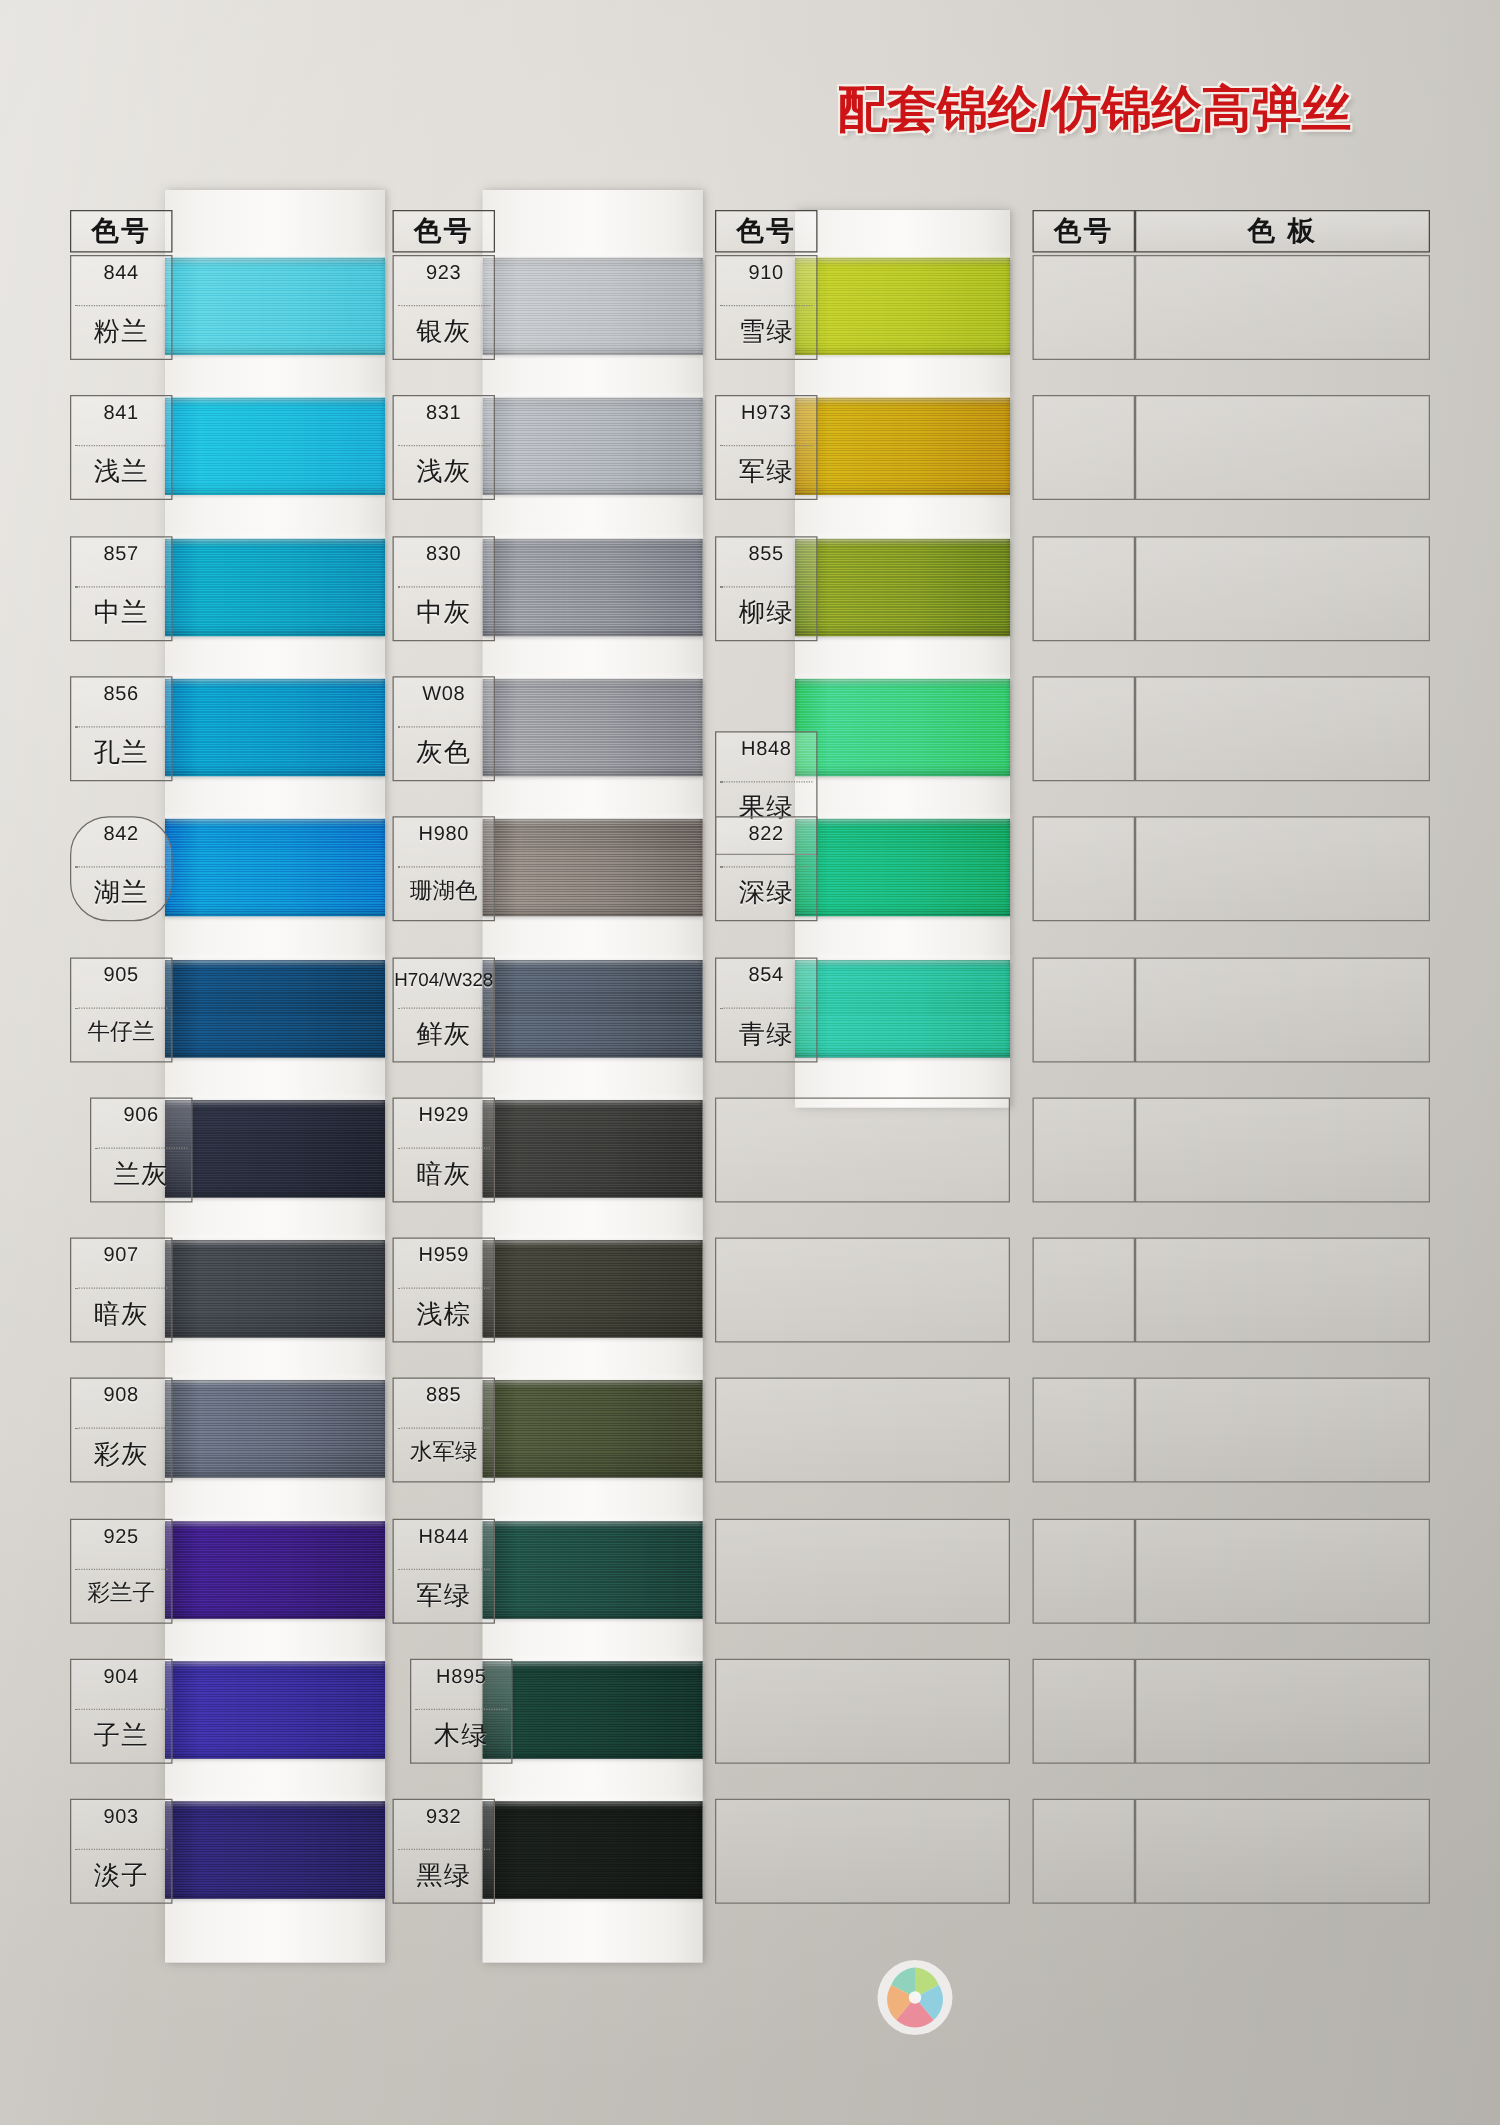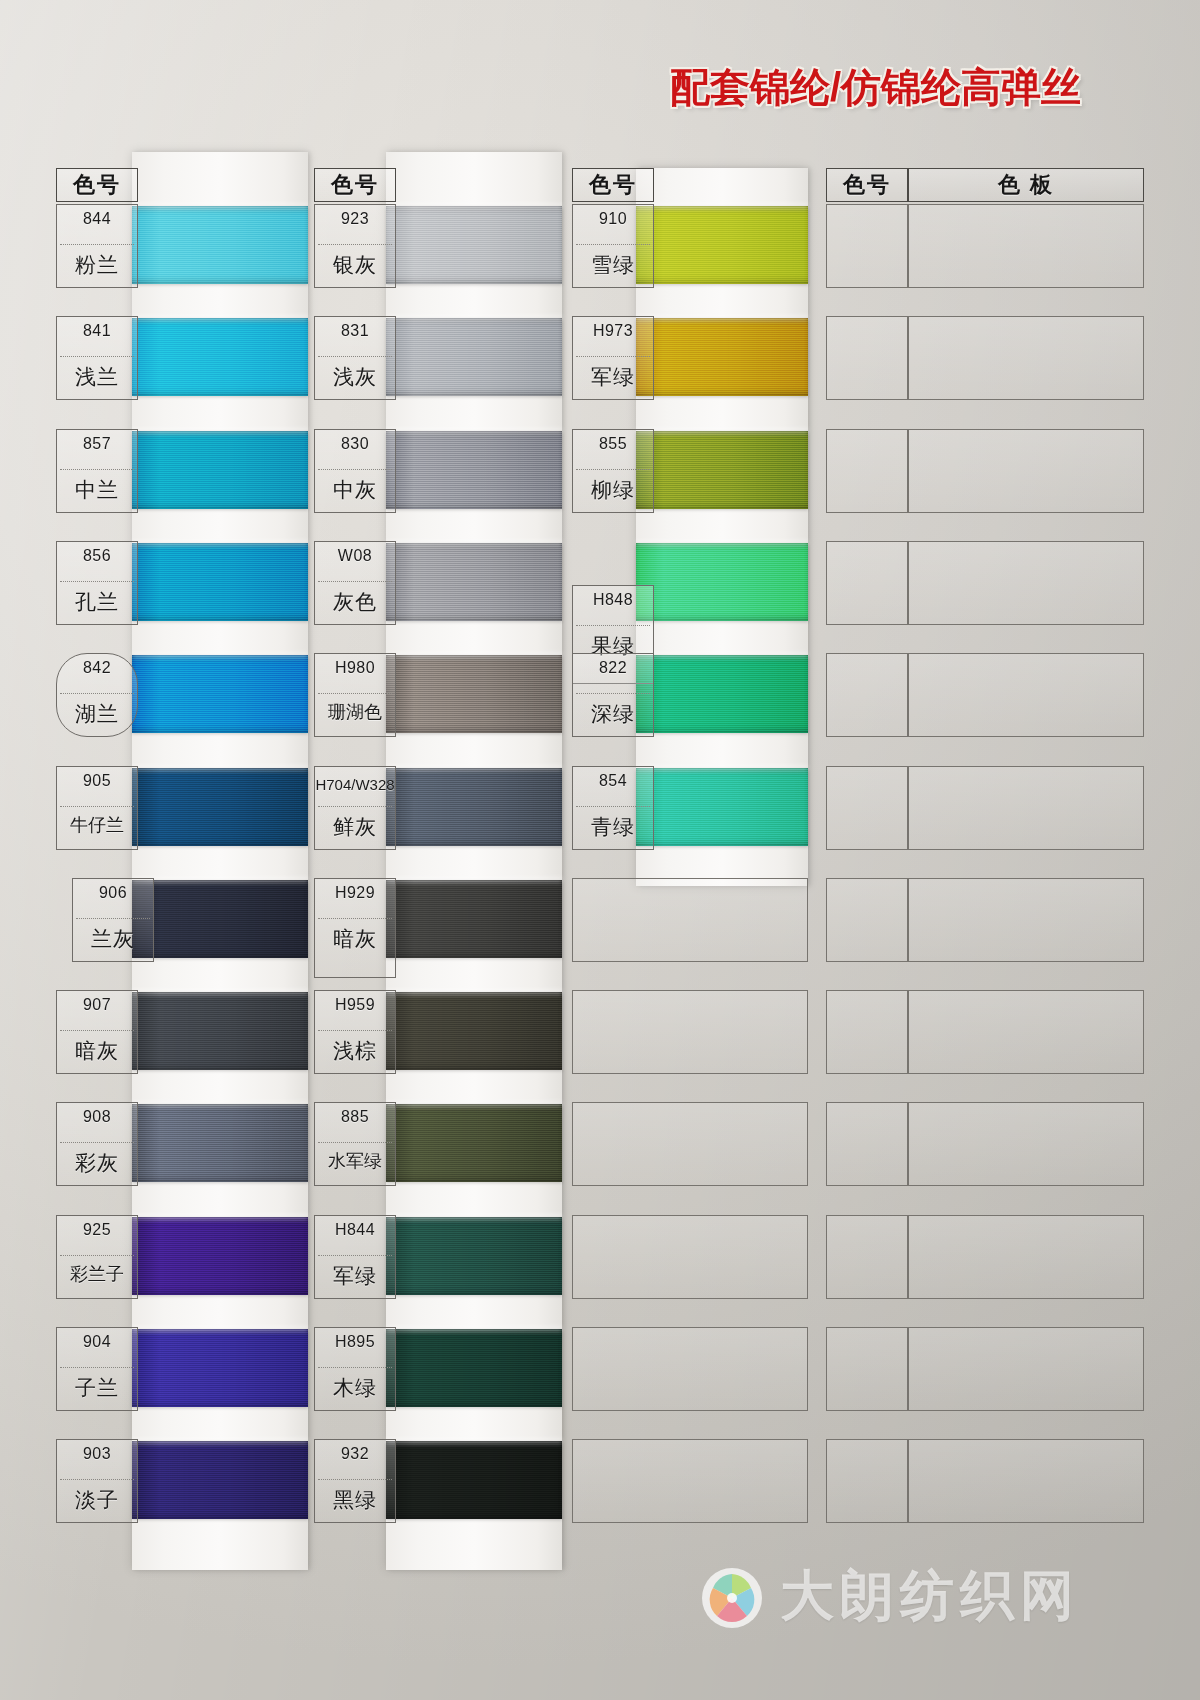--- a/index.html
+++ b/index.html
@@ -270,41 +270,41 @@
       <div class="labelcell" style="left: 314px; top: 653.2px; width: 82px; height: 84px;">
         <div class="num">H980</div>
         <div class="divider"></div>
         <div class="nm tiny">珊湖色</div>
       </div>
       <div class="labelcell" style="left: 314px; top: 765.5px; width: 82px; height: 84px;">
         <div class="num tiny">H704/W328</div>
         <div class="divider"></div>
         <div class="nm">鲜灰</div>
       </div>
-      <div class="labelcell" style="left: 314px; top: 877.8px; width: 82px; height: 100px;">
+      <div class="labelcell" style="left: 314px; top: 877.8px; width: 82px; height: 84px;">
         <div class="num">H929</div>
         <div class="divider"></div>
         <div class="nm">暗灰</div>
       </div>
       <div class="labelcell" style="left: 314px; top: 990.1px; width: 82px; height: 84px;">
         <div class="num">H959</div>
         <div class="divider"></div>
         <div class="nm">浅棕</div>
       </div>
       <div class="labelcell" style="left: 314px; top: 1102.4px; width: 82px; height: 84px;">
         <div class="num">885</div>
         <div class="divider"></div>
         <div class="nm tiny">水军绿</div>
       </div>
       <div class="labelcell" style="left: 314px; top: 1214.7px; width: 82px; height: 84px;">
         <div class="num">H844</div>
         <div class="divider"></div>
         <div class="nm">军绿</div>
       </div>
-      <div class="labelcell" style="left: 314px; top: 1327px; width: 82px; height: 84px;">
+      <div class="labelcell" style="left: 328px; top: 1327px; width: 82px; height: 84px;">
         <div class="num">H895</div>
         <div class="divider"></div>
         <div class="nm">木绿</div>
       </div>
       <div class="labelcell" style="left: 314px; top: 1439.3px; width: 82px; height: 84px;">
         <div class="num">932</div>
         <div class="divider"></div>
         <div class="nm">黑绿</div>
       </div>
       <div class="labelcell" style="left: 572px; top: 204px; width: 82px; height: 84px;">
@@ -384,16 +384,15 @@
   <div id="watermark">
     <svg id="wm-logo" viewBox="0 0 64 64">
       <circle cx="32" cy="32" r="30" fill="rgba(255,255,255,.72)"></circle>
       <path d="M32 32 L32 8 A22 22 0 0 0 13 22 Z" fill="#8fd3bd"></path>
       <path d="M32 32 L32 8 A22 22 0 0 1 51 22 Z" fill="#b9dd7d"></path>
       <path d="M32 32 L13 22 A22 22 0 0 0 17 50 Z" fill="#f0b27a"></path>
       <path d="M32 32 L51 22 A22 22 0 0 1 47 50 Z" fill="#8fcfe0"></path>
       <path d="M32 32 L17 50 A22 22 0 0 0 47 50 Z" fill="#ea8c9a"></path>
       <circle cx="32" cy="32" r="5" fill="rgba(255,255,255,.85)"></circle>
     </svg>
-    <div id="wm-text">大朗纺织网</div>
   </div>
 
 </div>
 
 </body></html>

